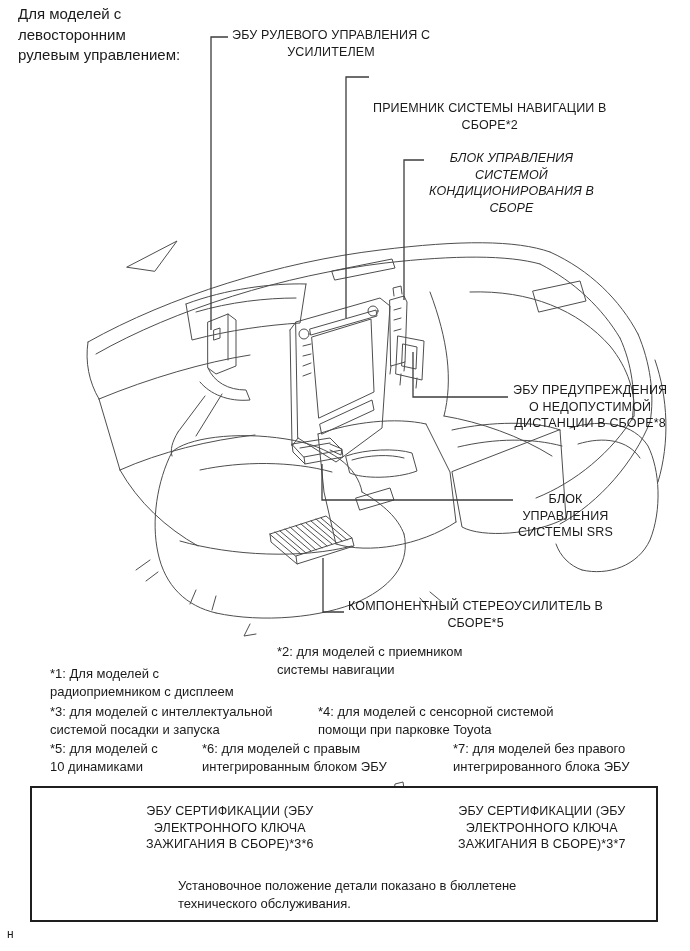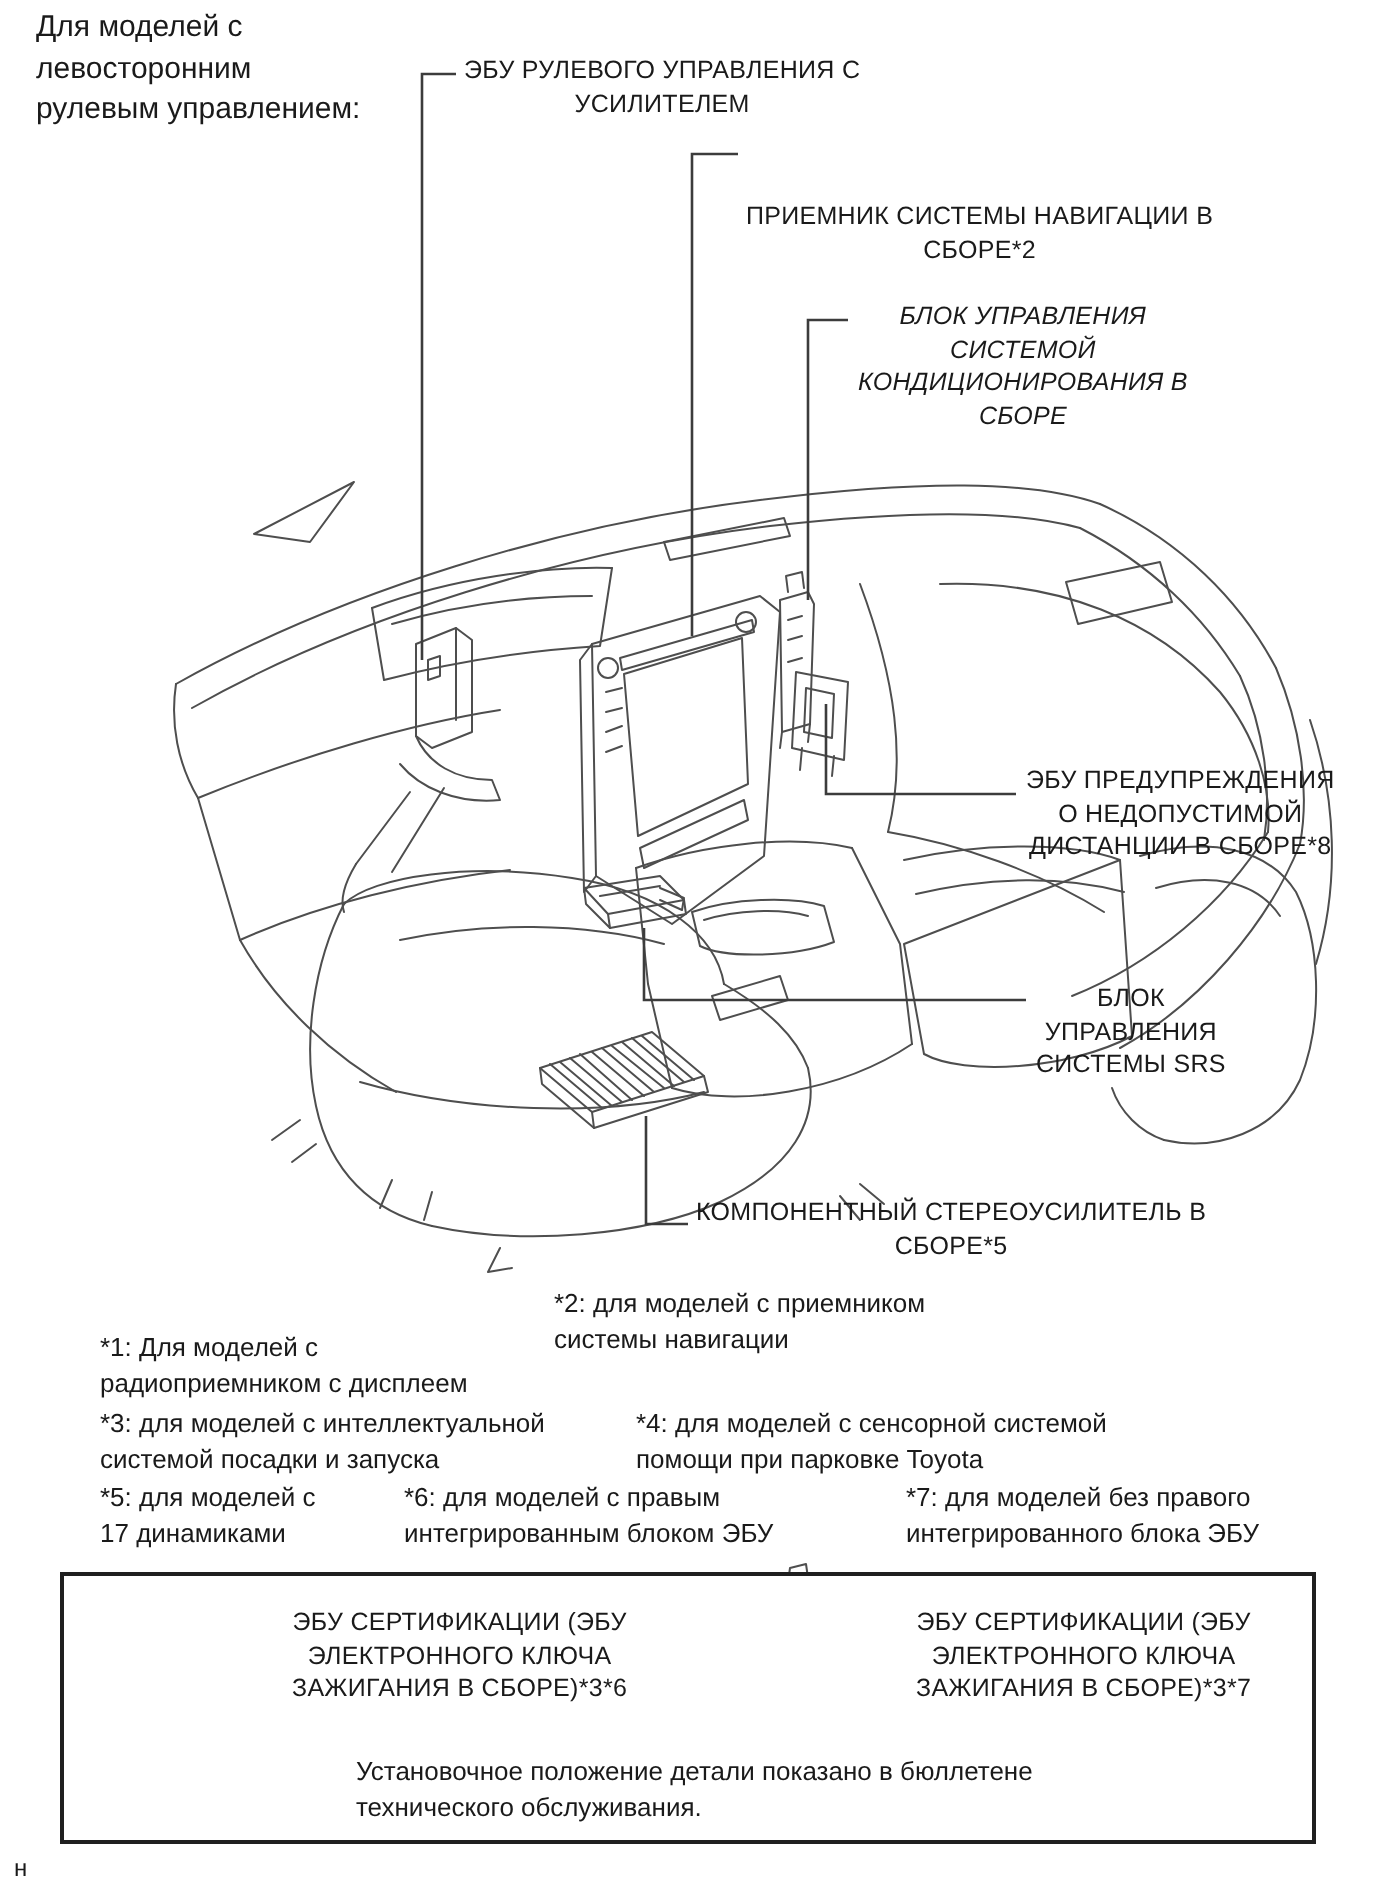--- a/index.html
+++ b/index.html
@@ -188,21 +188,21 @@
 
   <div class="fn" style="left:50px;top:665px;">*1: Для моделей с
 радиоприемником с дисплеем</div>
   <div class="fn" style="left:277px;top:643px;">*2: для моделей с приемником
 системы навигации</div>
   <div class="fn" style="left:50px;top:703px;">*3: для моделей с интеллектуальной
 системой посадки и запуска</div>
   <div class="fn" style="left:318px;top:703px;">*4: для моделей с сенсорной системой
 помощи при парковке Toyota</div>
   <div class="fn" style="left:50px;top:740px;">*5: для моделей с
-17 динамиками</div>
+10 динамиками</div>
   <div class="fn" style="left:202px;top:740px;">*6: для моделей с правым
 интегрированным блоком ЭБУ</div>
   <div class="fn" style="left:453px;top:740px;">*7: для моделей без правого
 интегрированного блока ЭБУ</div>
 
   <div class="parts-box"></div>
   <div class="lbl" style="left:146px;top:803px;">ЭБУ СЕРТИФИКАЦИИ (ЭБУ
 ЭЛЕКТРОННОГО КЛЮЧА
 ЗАЖИГАНИЯ В СБОРЕ)*3*6</div>
   <div class="lbl" style="left:458px;top:803px;">ЭБУ СЕРТИФИКАЦИИ (ЭБУ

